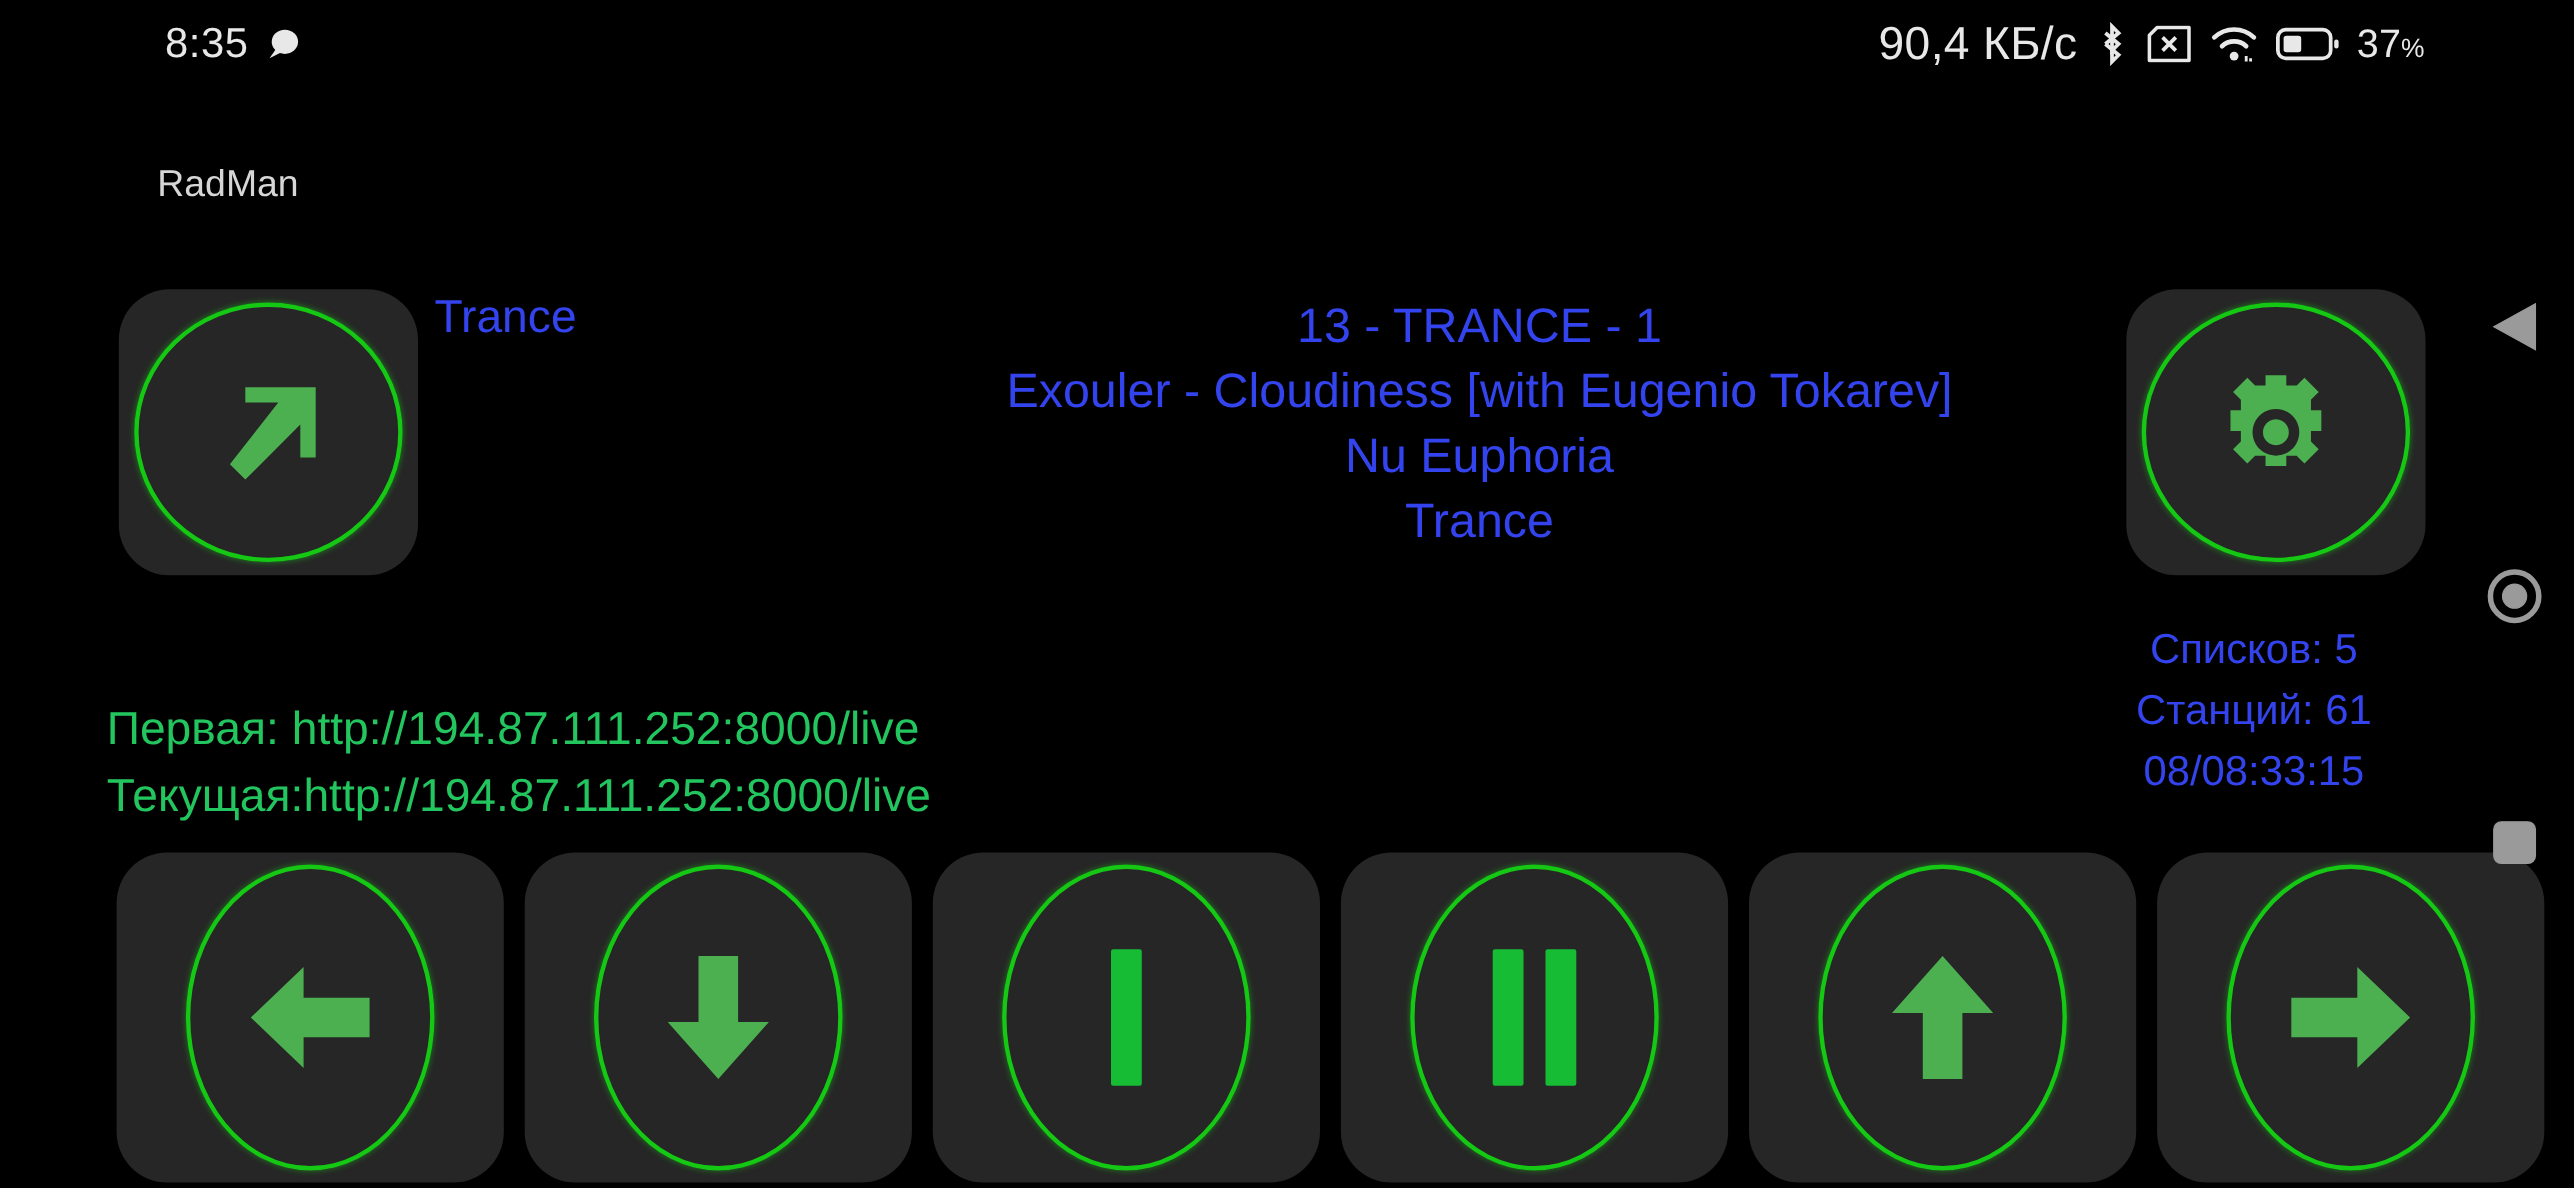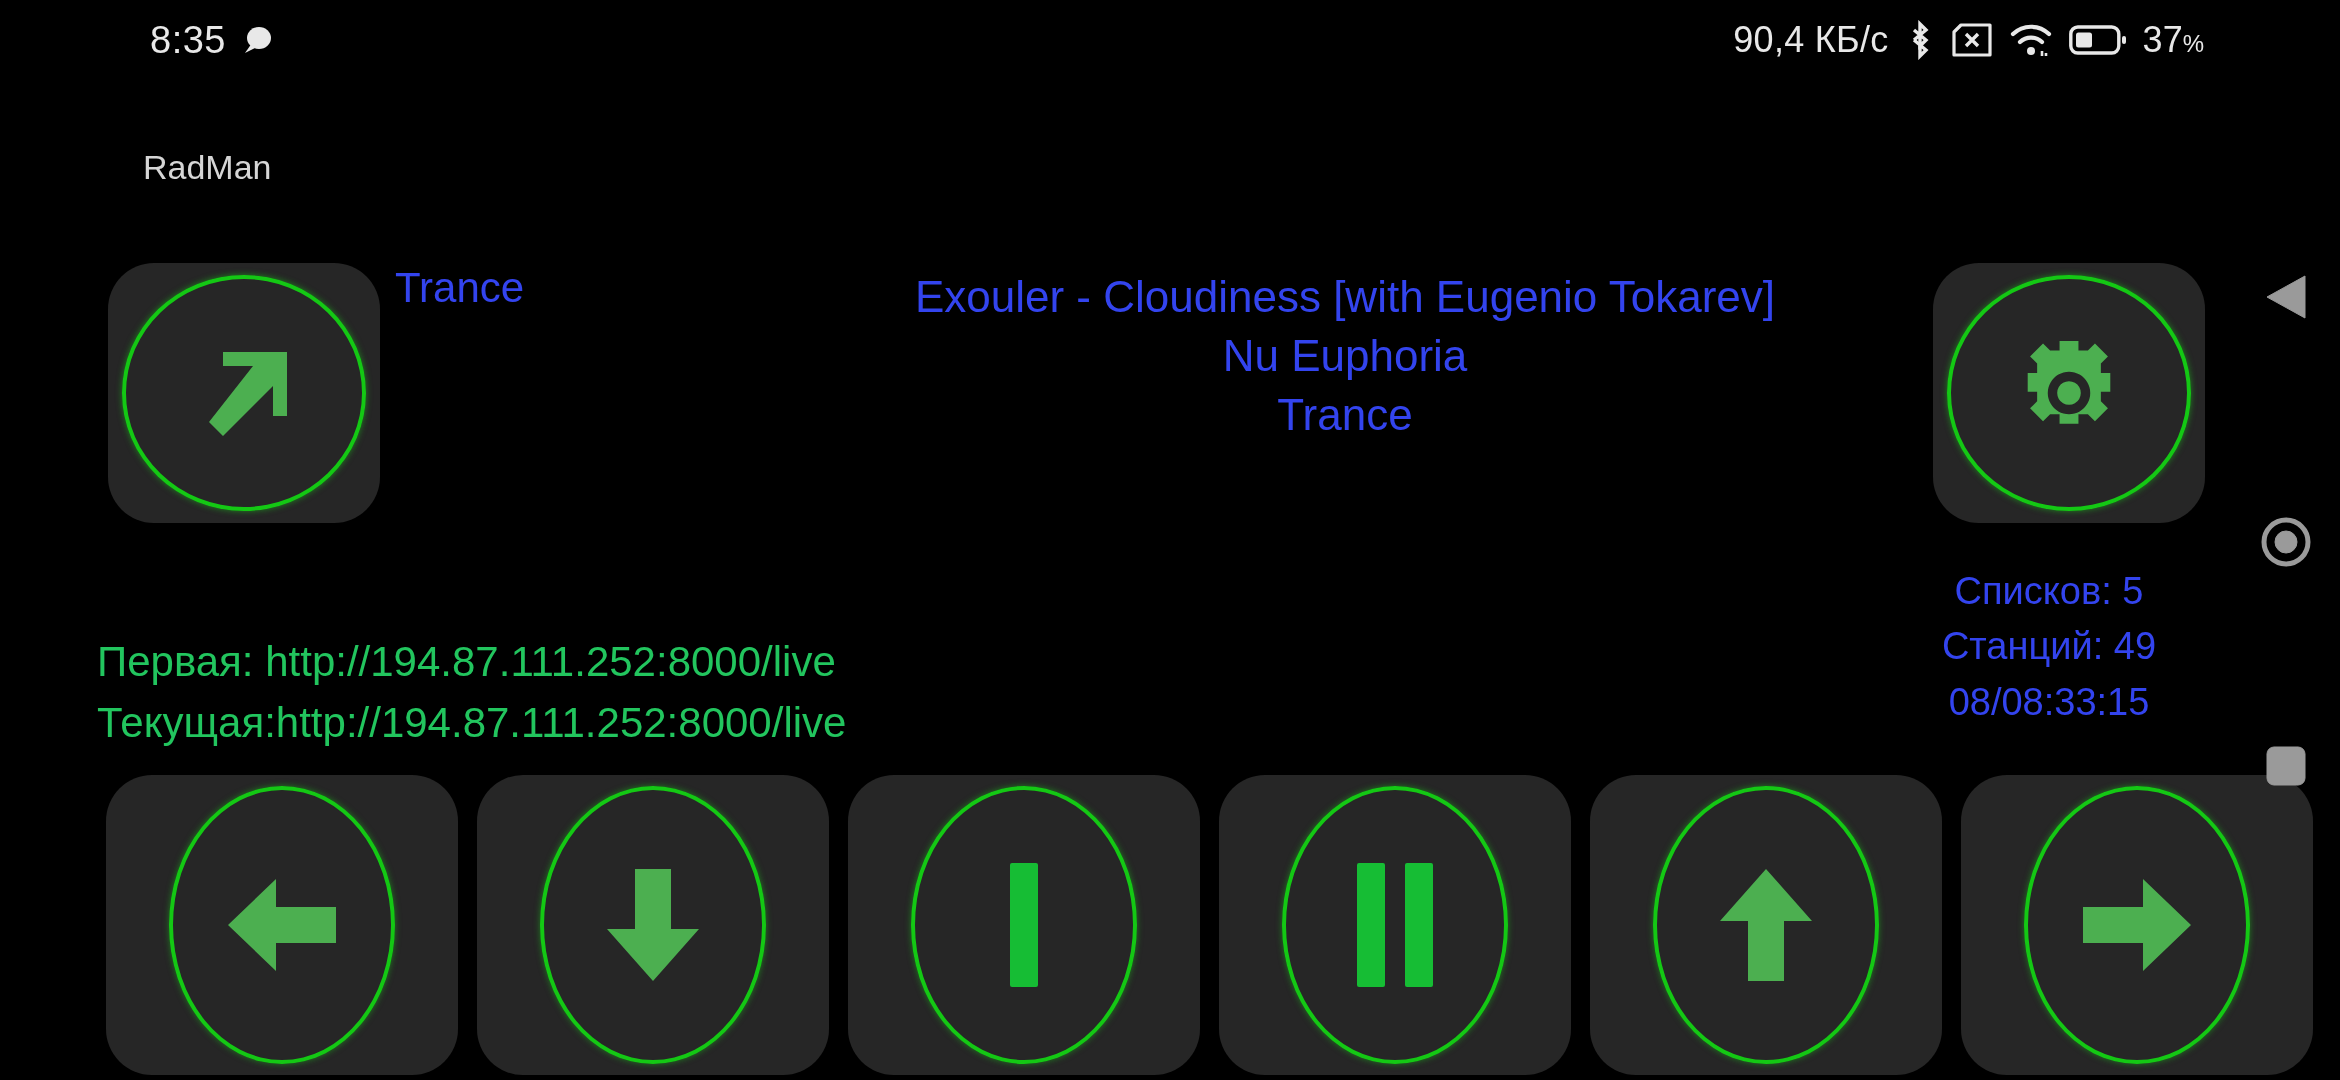--- a/index.html
+++ b/index.html
@@ -39,21 +39,21 @@
     letter-spacing: 0.5px;
   }
   .sb-right {
     display: flex;
     align-items: center;
     gap: 16px;
     margin-right: 108px;
   }
   .sb-speed {
     color: #e8e8e8;
-    font-size: 36px;
+    font-size: 42px;
     letter-spacing: 0.3px;
   }
   .sb-batt-pct {
     color: #e8e8e8;
     font-size: 36px;
     text-align: right;
   }
   .sb-batt-pct .pct { font-size: 24px; }
   .icon-white { fill: #e8e8e8; display: block; }
 
@@ -241,20 +241,21 @@
     <span>
       <svg width="110" height="110" viewBox="0 0 110 110" class="glyph">
         <path d="M20 84 L34 98 L84 48 L84 78 L98 78 L98 14 L34 14 L34 28 L64 28 Z"></path>
       </svg>
     </span>
   </div>
 </div>
 <div class="genre-label">Trance</div>
 
 <div class="nowplaying">
+  <div class="np-line">13  - TRANCE -  1</div>
   <div class="np-line">Exouler - Cloudiness [with Eugenio Tokarev]</div>
   <div class="np-line station">Nu Euphoria</div>
   <div class="np-line">Trance</div>
 </div>
 
 <div class="bigbtn" id="settings-btn">
   <div class="ring">
     <span>
       <svg width="118" height="118" viewBox="0 0 100 100" class="glyph">
         <path d="M42 6 h16 v8 h8 l6 -6 l11 11 l-6 6 v8 h8 v16 h-8 v8 l6 6 l-11 11 l-6 -6 h-8 v8 h-16 v-8 h-8 l-6 6 l-11 -11 l6 -6 v-8 h-8 v-16 h8 v-8 l-6 -6 l11 -11 l6 6 h8 z
@@ -270,21 +271,21 @@
     <span class="url-label">Первая:</span>
     <span>http://194.87.111.252:8000/live</span>
   </div>
   <div class="url-row">
     <span class="url-label">Текущая:</span><span>http://194.87.111.252:8000/live</span>
   </div>
 </div>
 
 <div class="stats">
   <div>Списков: 5</div>
-  <div>Станций: 49</div>
+  <div>Станций: 61</div>
   <div>08/08:33:15</div>
 </div>
 
 <div class="transport">
 
   <div class="tbtn">
     <div class="ring">
       <span>
         <svg width="120" height="108" viewBox="0 0 120 108" class="glyph">
           <path d="M6 54 L54 8 L54 36 L114 36 L114 72 L54 72 L54 100 Z"></path>

